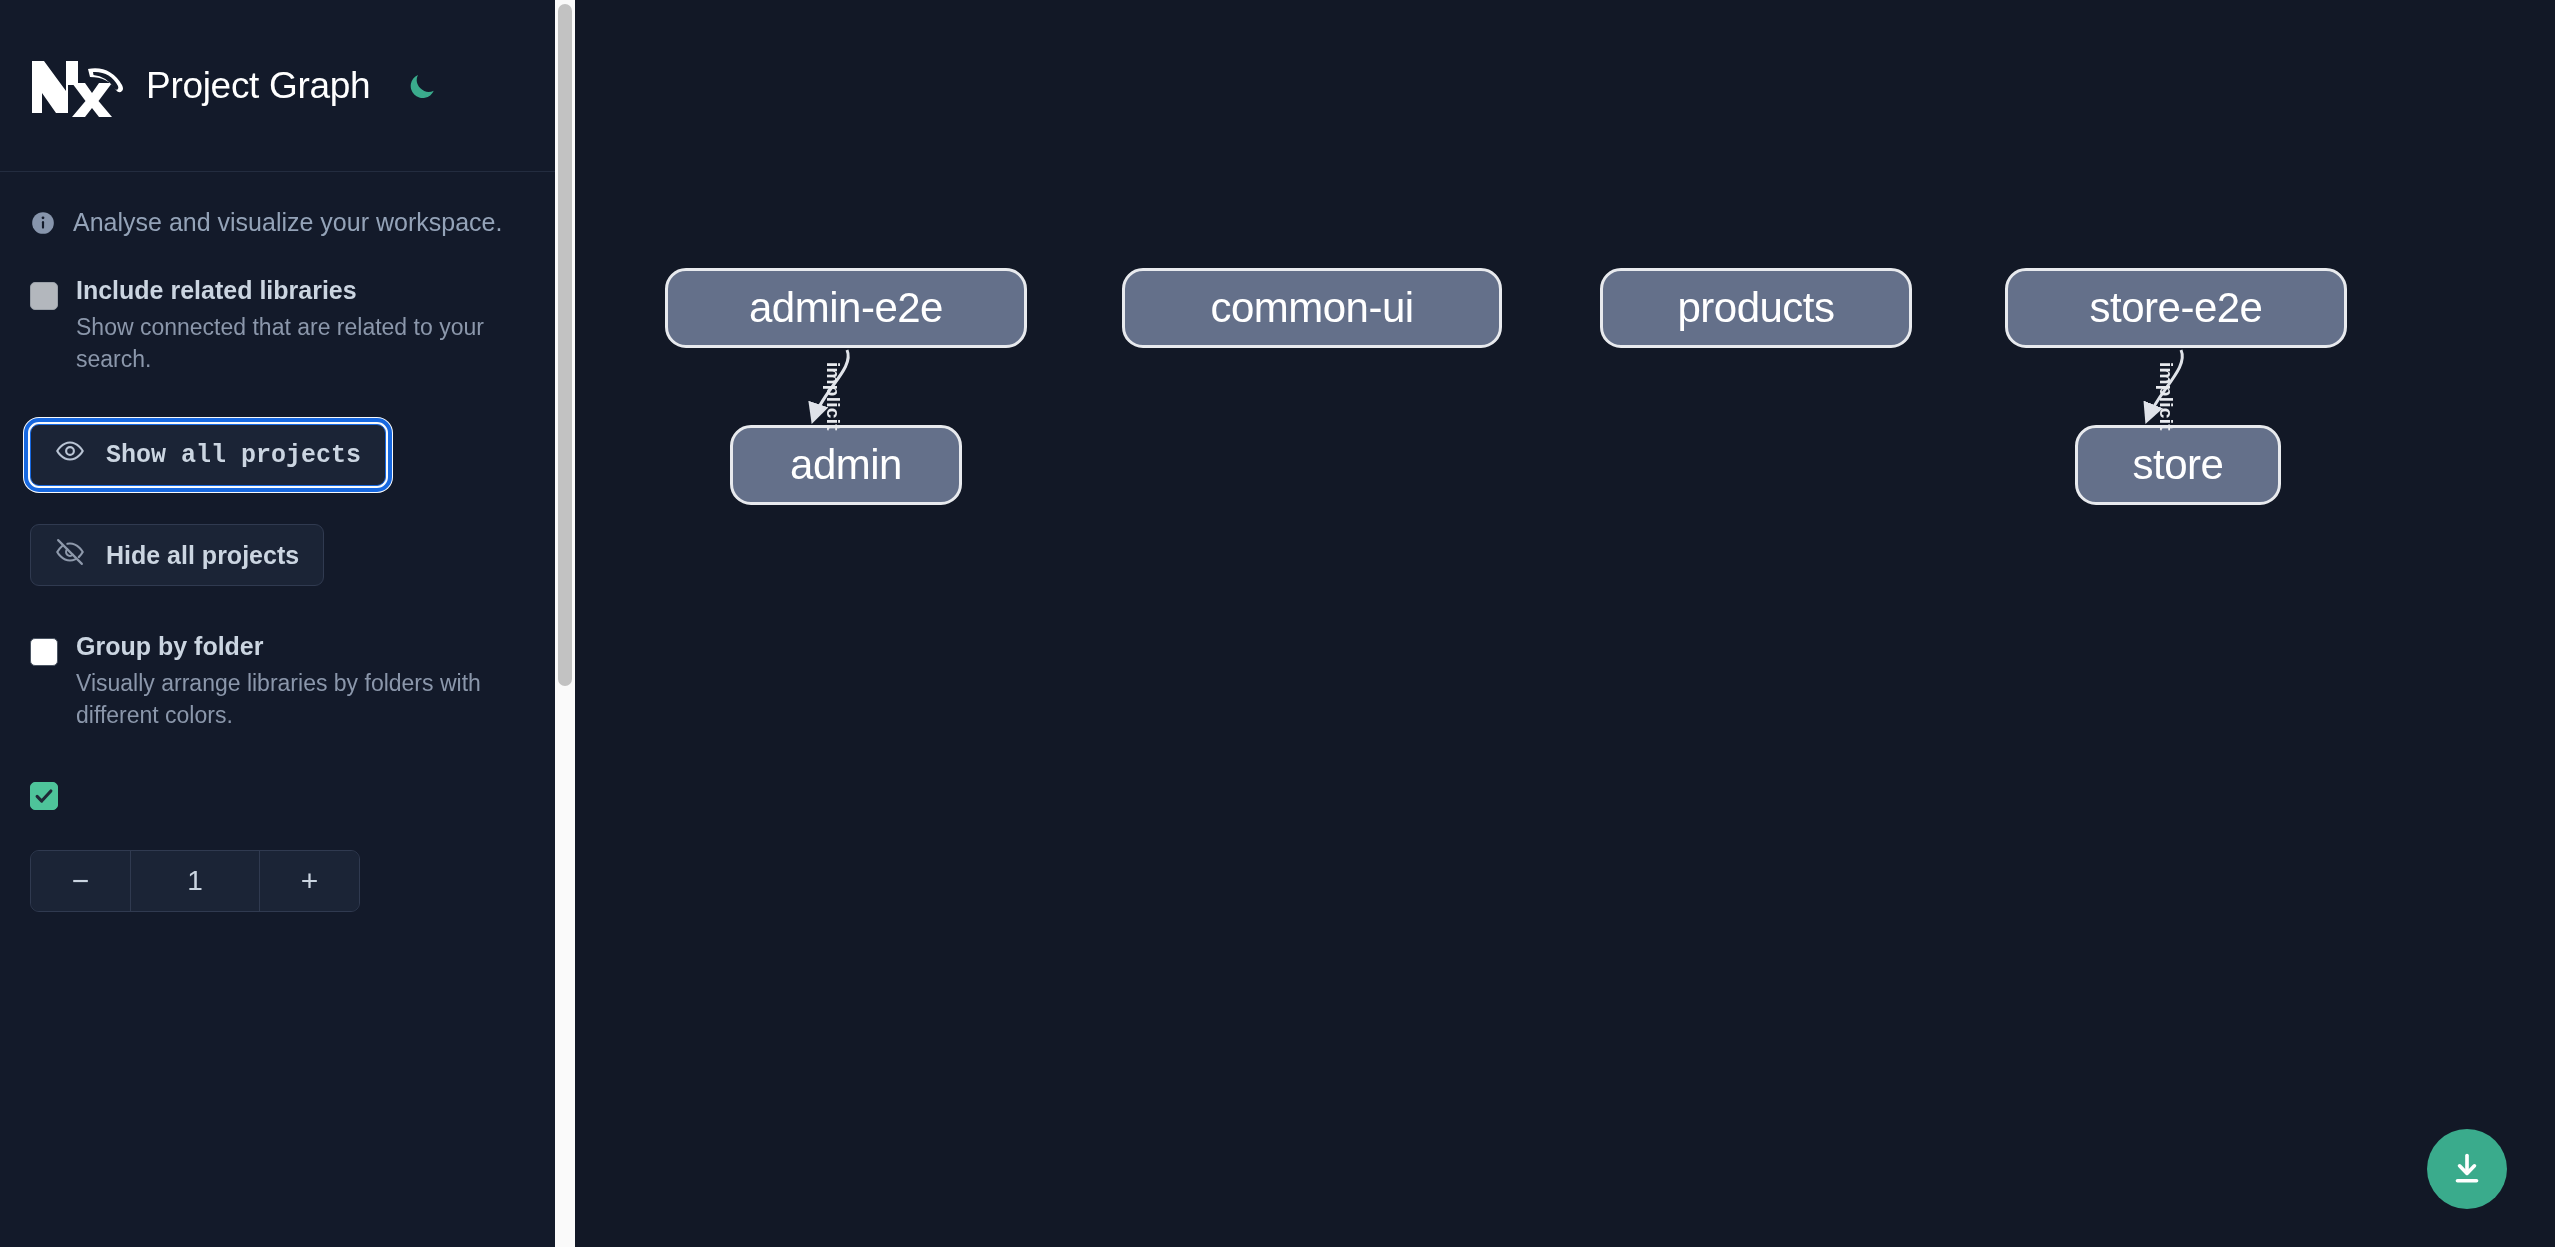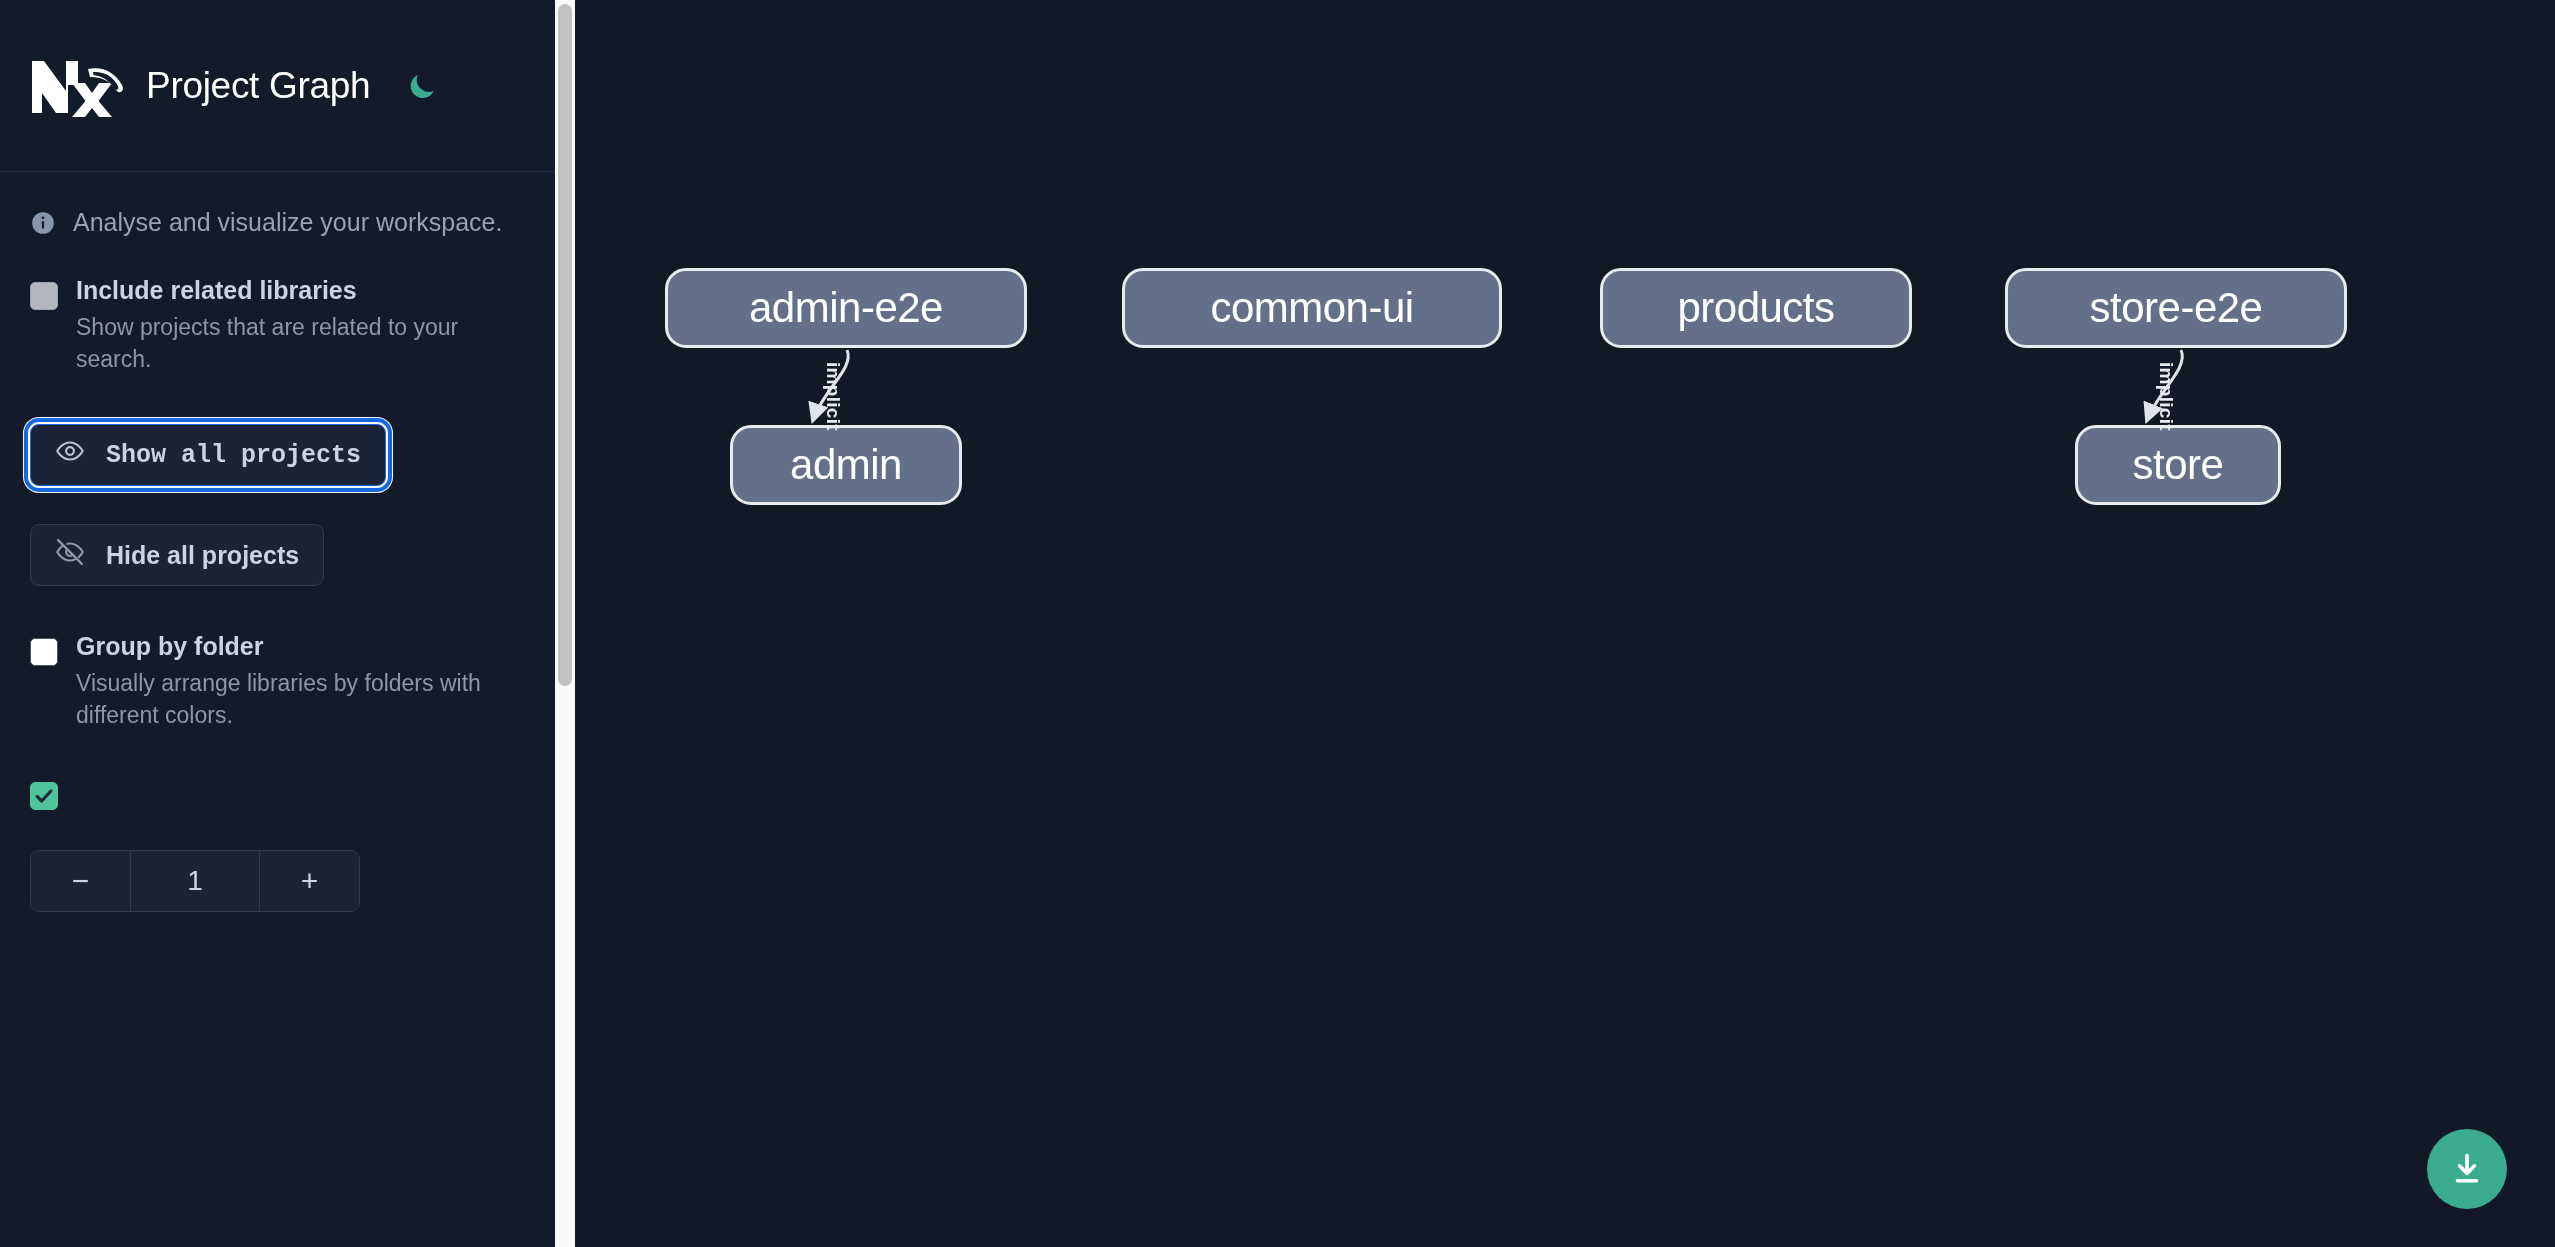--- a/index.html
+++ b/index.html
@@ -317,21 +317,21 @@
         </svg>
       </span>
       <span class="info-text">Analyse and visualize your workspace.</span>
     </div>
 
 
     <div class="check-row first">
       <span class="cb cb-disabled"></span>
       <span class="check-texts">
         <span class="check-label">Include related libraries</span>
-        <span class="check-desc">Show projects that are related to your search.</span>
+        <span class="check-desc">Show connected that are related to your search.</span>
       </span>
     </div>
 
     <button class="btn btn-show">
       <span>
         <svg width="30" height="30" viewBox="0 0 24 24" fill="none" stroke="#b9c4d4" stroke-width="1.7" stroke-linecap="round" stroke-linejoin="round" xmlns="http://www.w3.org/2000/svg">
           <path d="M1.8 12S5.5 5.2 12 5.2 22.2 12 22.2 12 18.5 18.8 12 18.8 1.8 12 1.8 12Z"></path>
           <circle cx="12" cy="12" r="3.1"></circle>
         </svg>
       </span>

